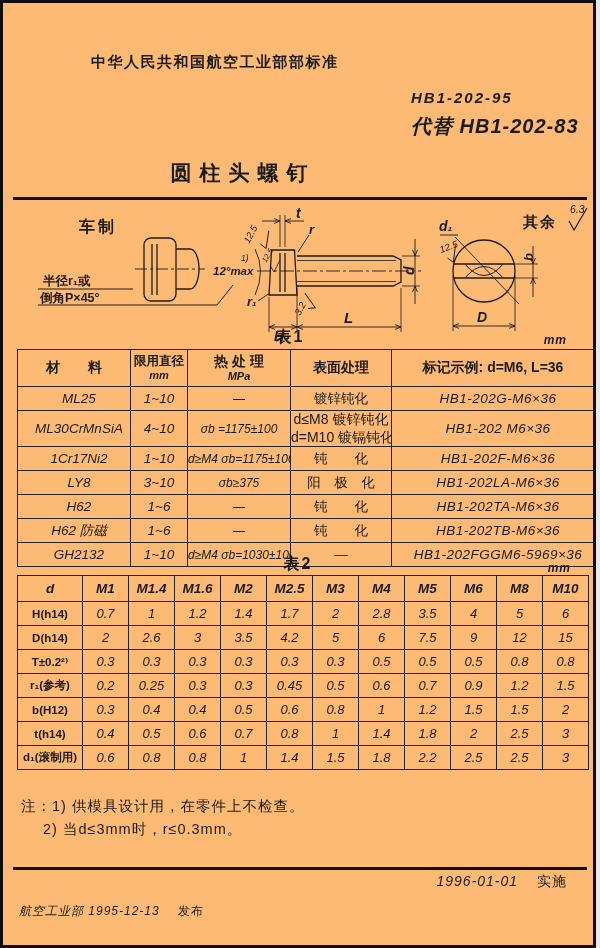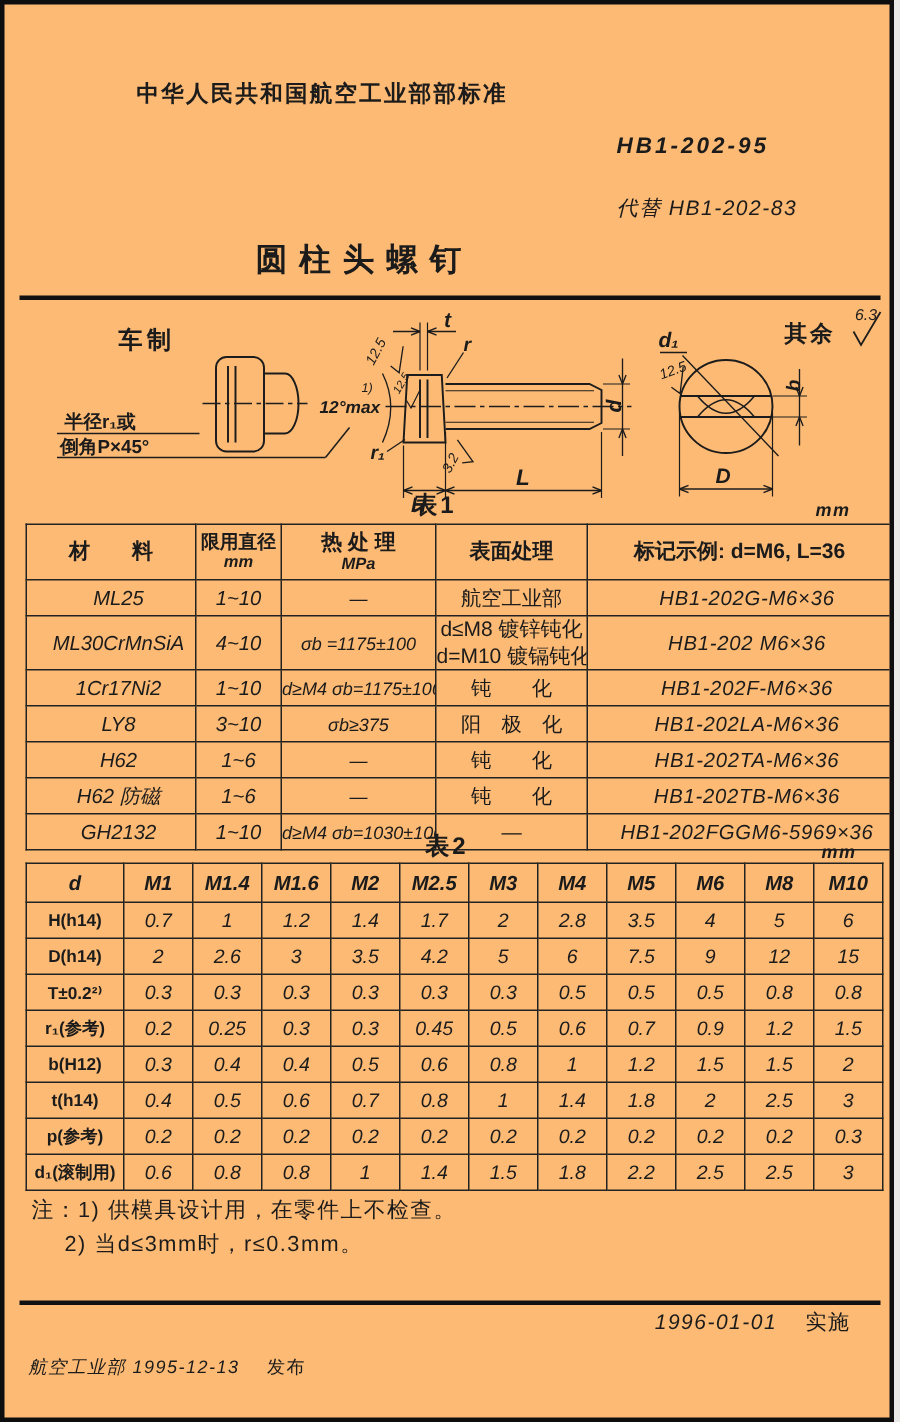--- a/index.html
+++ b/index.html
@@ -5,21 +5,21 @@
   html,body{margin:0;padding:0;background:#e8e8e6;}
   .page{
     position:relative;width:596px;height:948px;box-sizing:border-box;
     background:#fdba74;border:3px solid #0e0e0e;overflow:hidden;
     font-family:"Liberation Sans","DejaVu Sans",sans-serif;color:#1b1b1b;
   }
   .hw{font-style:italic;}
   .abs{position:absolute;}
   .org-title{left:88px;top:50px;font-size:15px;font-weight:bold;letter-spacing:1.5px;}
   .std-no{left:408px;top:86px;font-size:15px;letter-spacing:2px;font-weight:600;}
-  .replaces{left:408px;top:127px;font-size:14px;letter-spacing:1px;font-weight:400;}
+  .replaces{left:408px;top:110px;font-size:20px;letter-spacing:1px;font-weight:700;}
   .doc-title{left:0;top:156px;width:480px;text-align:center;font-size:21px;letter-spacing:8px;font-weight:600;}
   .rule{left:10px;right:6px;height:3px;background:#111;}
   .rule-top{top:194px;}
   .rule-bottom{top:864px;}
   svg text{fill:#1b1b1b;}
   .cap{width:100%;text-align:center;font-size:16px;font-weight:600;letter-spacing:2px;}
   .cap1{top:324px;left:-8px;}
   .cap2{top:551px;left:0;}
   .unit{font-size:12px;font-style:italic;font-weight:600;letter-spacing:1px;}
   .unit1{top:330px;right:26px;}
@@ -174,21 +174,21 @@
         </th>
         <th class="c-surf">表面处理</th>
         <th class="c-des">标记示例: d=M6, L=36</th>
       </tr>
     </thead>
     <tbody id="t1-body">
         <tr>
           <td class="left hw">ML25</td>
           <td class="hw">1~10</td>
           <td class="hw" style="font-size: 12px;">—</td>
-          <td>航空工业部</td>
+          <td>镀锌钝化</td>
           <td class="left hw" style="letter-spacing: 0.5px;">HB1-202G-M6×36</td>
         </tr>
         <tr>
           <td class="left hw">ML30CrMnSiA</td>
           <td class="hw">4~10</td>
           <td class="hw" style="font-size: 12px;">σb =1175±100</td>
           <td>
             <div class="small-lines">d≤M8  镀锌钝化</div>
             <div class="small-lines">d=M10  镀镉钝化</div>
           </td>
@@ -331,34 +331,20 @@
           <td>0.7</td>
           <td>0.8</td>
           <td>1</td>
           <td>1.4</td>
           <td>1.8</td>
           <td>2</td>
           <td>2.5</td>
           <td>3</td>
         </tr>
         <tr>
-          <td class="rowlab">p(参考)</td>
-          <td>0.2</td>
-          <td>0.2</td>
-          <td>0.2</td>
-          <td>0.2</td>
-          <td>0.2</td>
-          <td>0.2</td>
-          <td>0.2</td>
-          <td>0.2</td>
-          <td>0.2</td>
-          <td>0.2</td>
-          <td>0.3</td>
-        </tr>
-        <tr>
           <td class="rowlab">d₁(滚制用)</td>
           <td>0.6</td>
           <td>0.8</td>
           <td>0.8</td>
           <td>1</td>
           <td>1.4</td>
           <td>1.5</td>
           <td>1.8</td>
           <td>2.2</td>
           <td>2.5</td>

